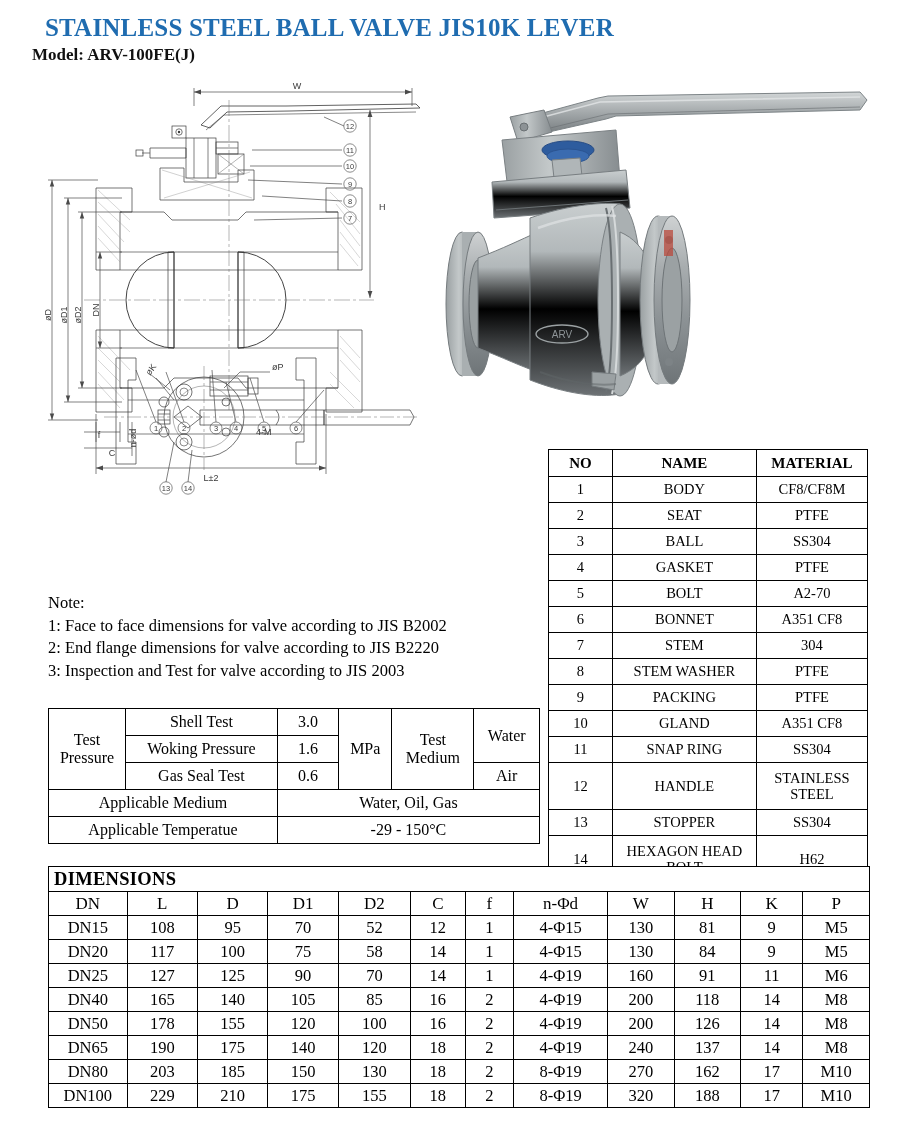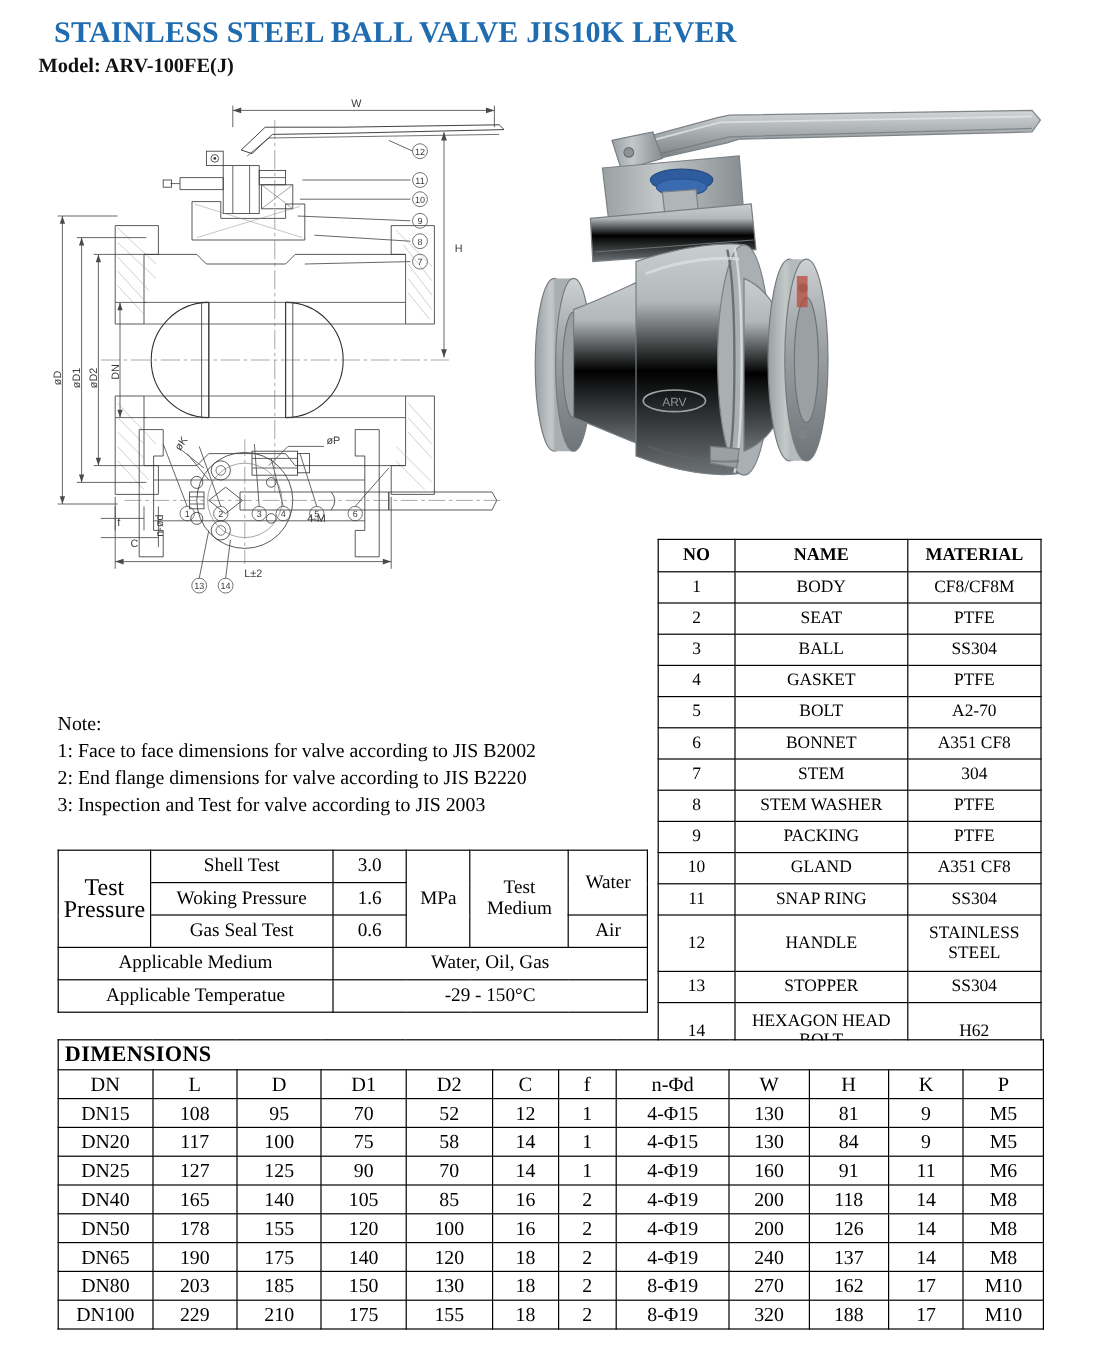--- a/index.html
+++ b/index.html
@@ -37,21 +37,21 @@
   #parts thead th{font-weight:bold;font-size:15px;height:26px;}
   #parts .c0{width:67px;}
   #parts .c1{width:150px;}
   #parts .c2{width:113px;}
   #parts .two-line{line-height:16px;height:46px;}
 
   
   #testtbl{position:absolute;left:48px;top:708px;width:492px;}
   #testtbl table{width:492px;}
   #testtbl td{font-size:16px;height:26px;line-height:18px;}
-  #testtbl .lbl{font-size:20px;}
+  #testtbl .lbl{font-size:16px;}
   #testtbl .tp{width:73px;}
   #testtbl .nm{width:145px;}
   #testtbl .vl{width:58px;}
   #testtbl .un{width:50px;}
   #testtbl .tm{width:78px;}
   #testtbl .md{width:62px;}
   #testtbl .wide-l{width:218px;}
 
   
   #dims{position:absolute;left:48px;top:866px;width:822px;}

